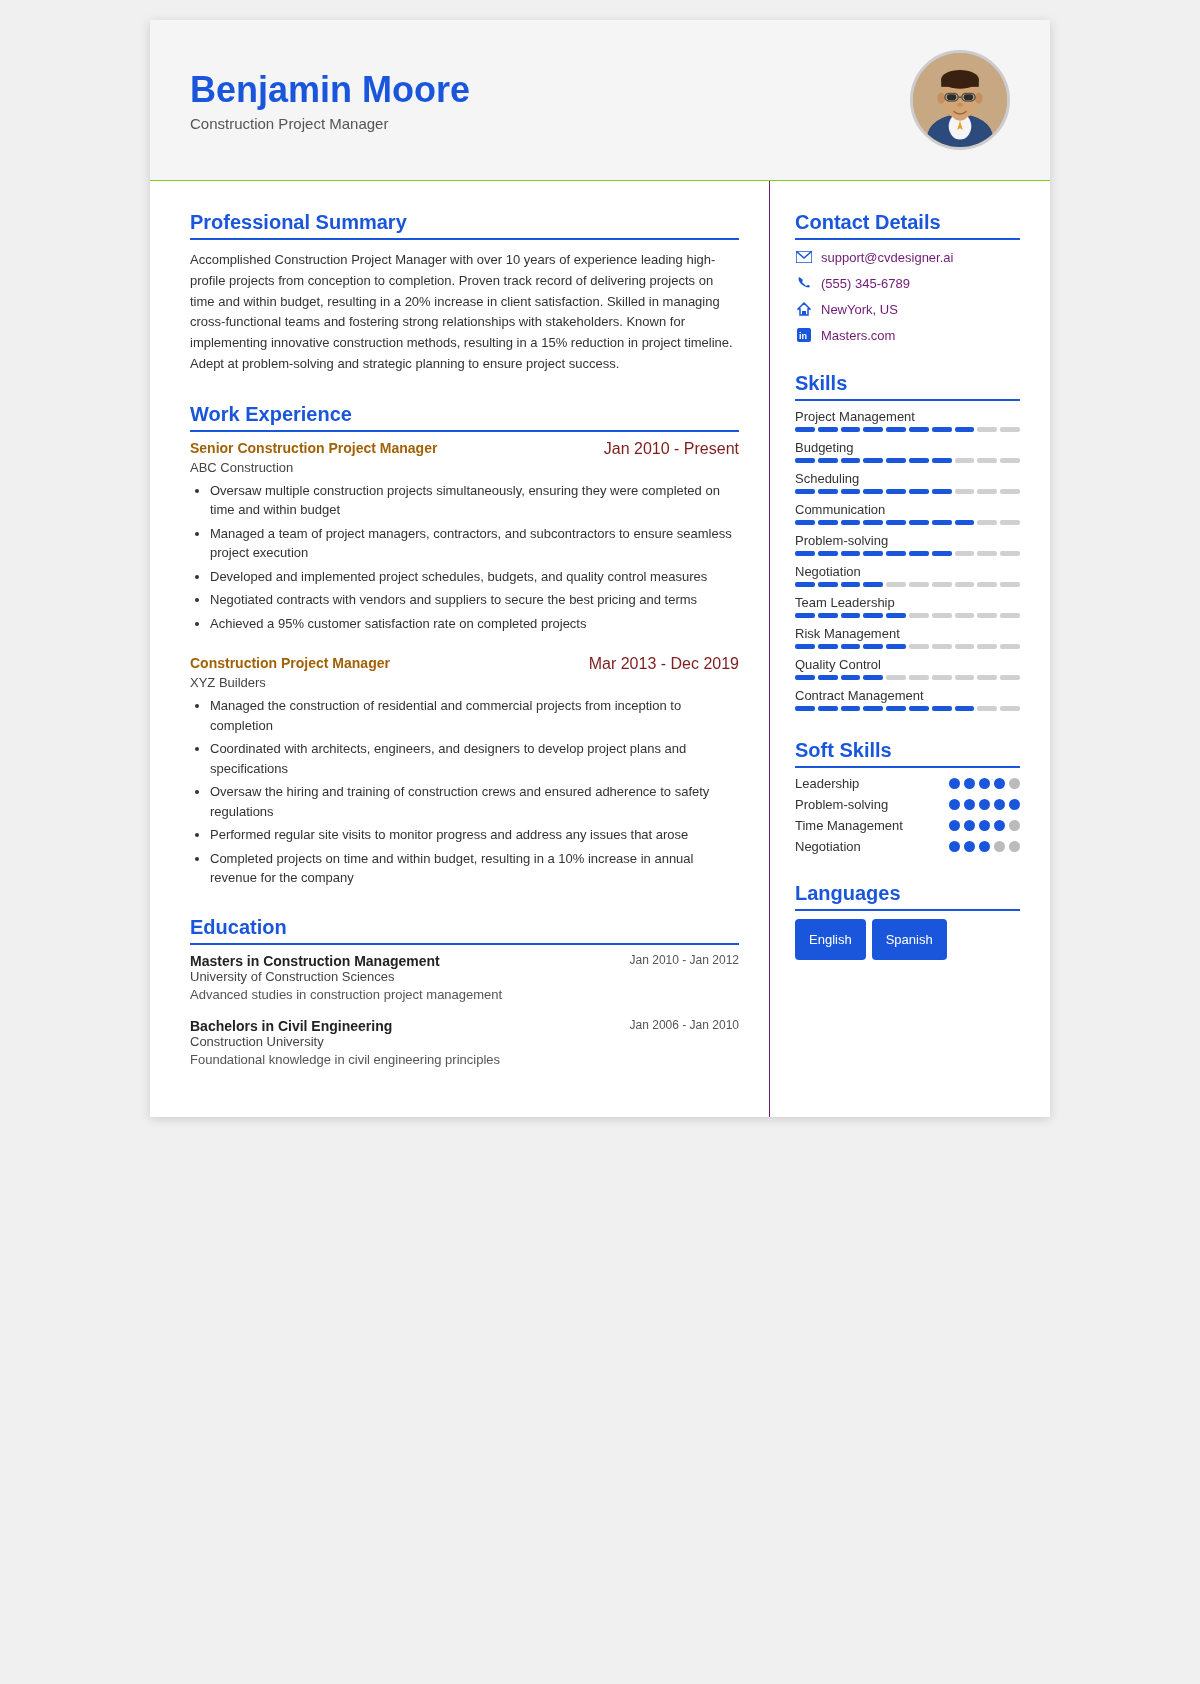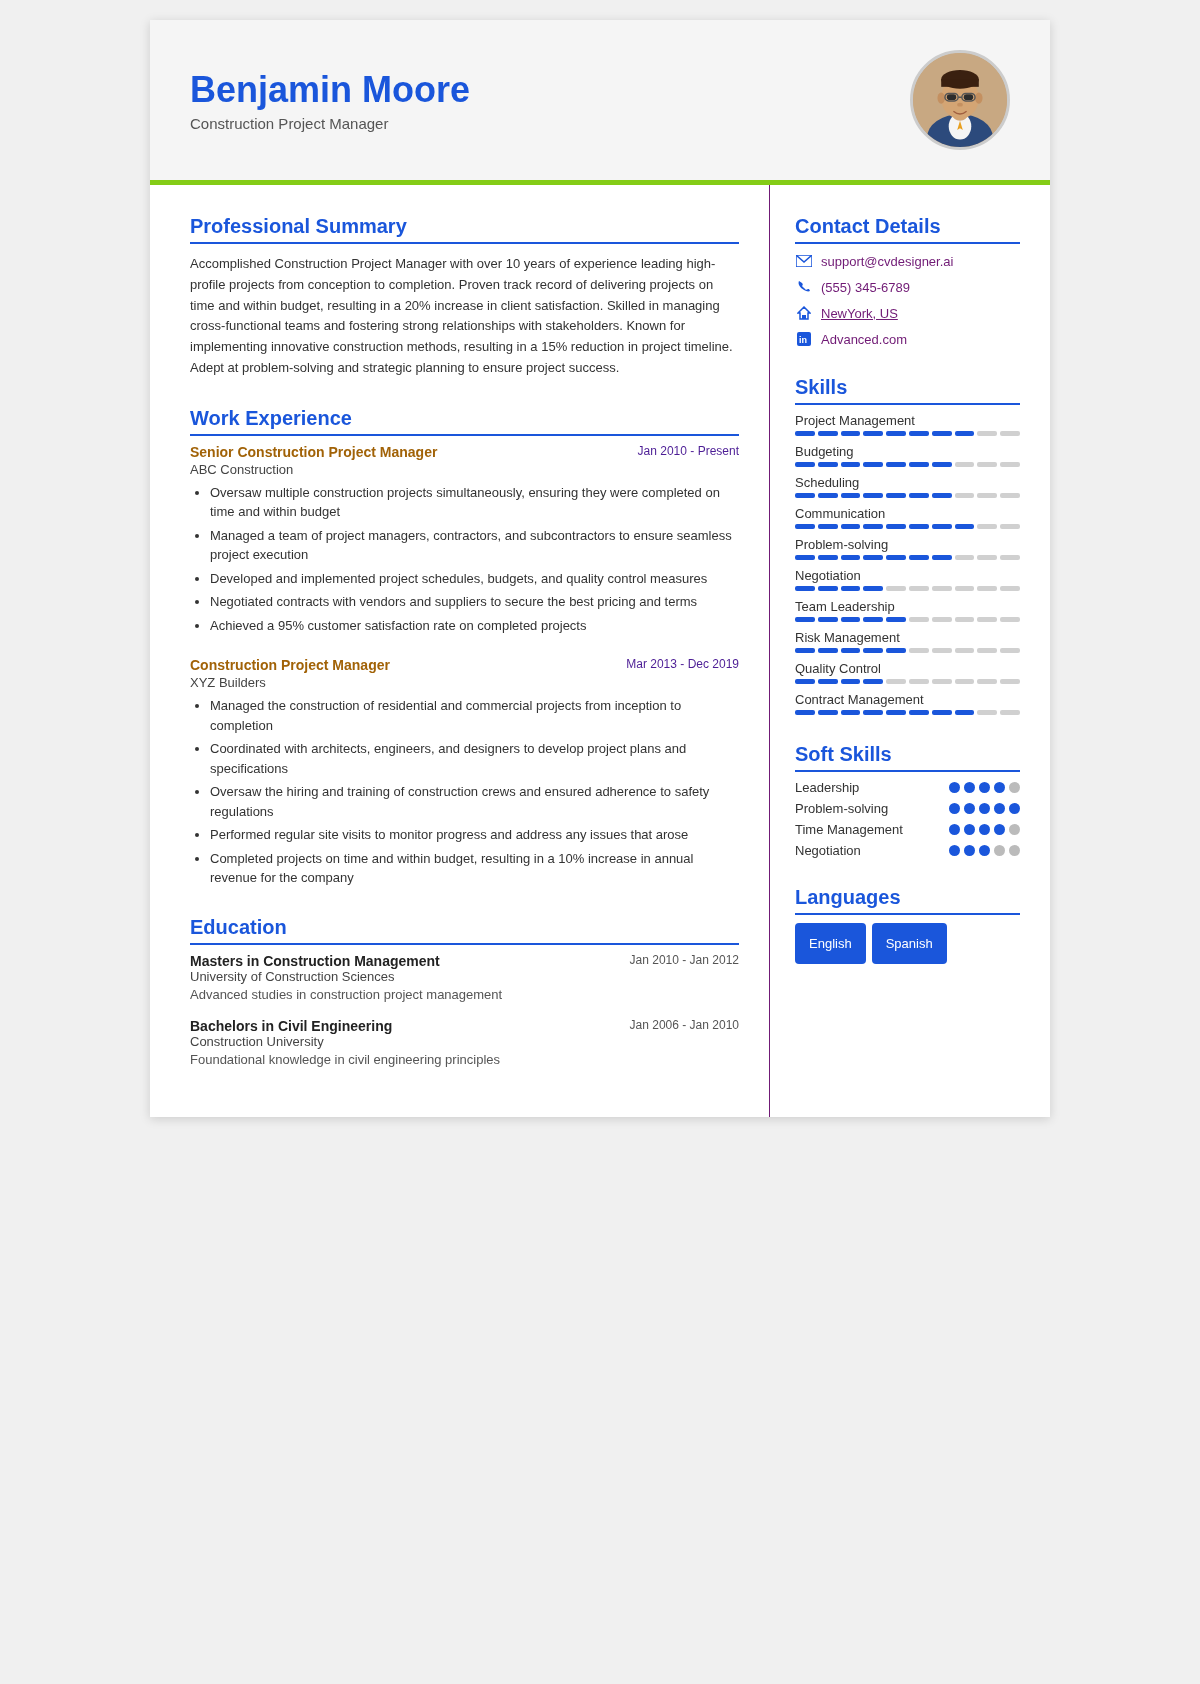--- a/index.html
+++ b/index.html
@@ -16,21 +16,21 @@
       width: 900px;
       background: #ffffff;
       box-shadow: 0 2px 10px rgba(0,0,0,0.15);
     }
     
     .header {
       background: #f5f5f5;
       display: flex;
       align-items: center;
       padding: 30px 40px 30px 40px;
-      border-bottom: 5px solid #84cc16;
+      border-bottom: 1px solid #84cc16;
       gap: 20px;
     }
     .header-text {
       flex: 1;
     }
     .header-name {
       font-size: 36px;
       font-weight: bold;
       color: #1a56db;
     }
@@ -101,22 +101,22 @@
       justify-content: space-between;
       align-items: flex-start;
       margin-bottom: 2px;
     }
     .job-title {
       font-size: 14px;
       font-weight: bold;
       color: #a16207;
     }
     .job-date {
-      font-size: 12px;
-      color: #4c1d95;
+      font-size: 16px;
+      color: #7f1d1d;
       white-space: nowrap;
       flex-shrink: 0;
       margin-left: 10px;
     }
     .job-company {
       font-size: 13px;
       color: #444;
       margin-bottom: 6px;
     }
     .job-bullets {
@@ -386,30 +386,30 @@
               </span>
               <span style="font-size: 13px;">(555) 345-6789</span>
             </div>
             <div class="contact-item">
               <span class="contact-icon">
                 <svg width="14" height="14" viewBox="0 0 14 14">
                   <polygon points="7,1 1,7 3,7 3,13 11,13 11,7 13,7" fill="none" stroke="#1a56db" stroke-width="1.5"></polygon>
                   <rect x="5" y="9" width="4" height="4" fill="#1a56db"></rect>
                 </svg>
               </span>
-              <span style="font-size: 13px; text-decoration: underline;">NewYork, US</span>
+              <span style="font-size: 13px;">NewYork, US</span>
             </div>
             <div class="contact-item">
               <span class="contact-icon">
                 <svg width="14" height="14" viewBox="0 0 14 14">
                   <rect x="0" y="0" width="14" height="14" rx="2" fill="#1a56db"></rect>
                   <text x="2" y="11" font-size="9" fill="white" font-weight="bold">in</text>
                 </svg>
               </span>
-              <span style="font-size: 13px;">Advanced.com</span>
+              <span style="font-size: 13px;">Masters.com</span>
             </div>
           </div>
       </div>
 
       <div class="skills-section">
         <div class="section-title">Skills</div>
         <div id="skills-container">
             <div class="skill-item">
               <div class="skill-name">Project Management</div>
               <div class="skill-bar-segments">

